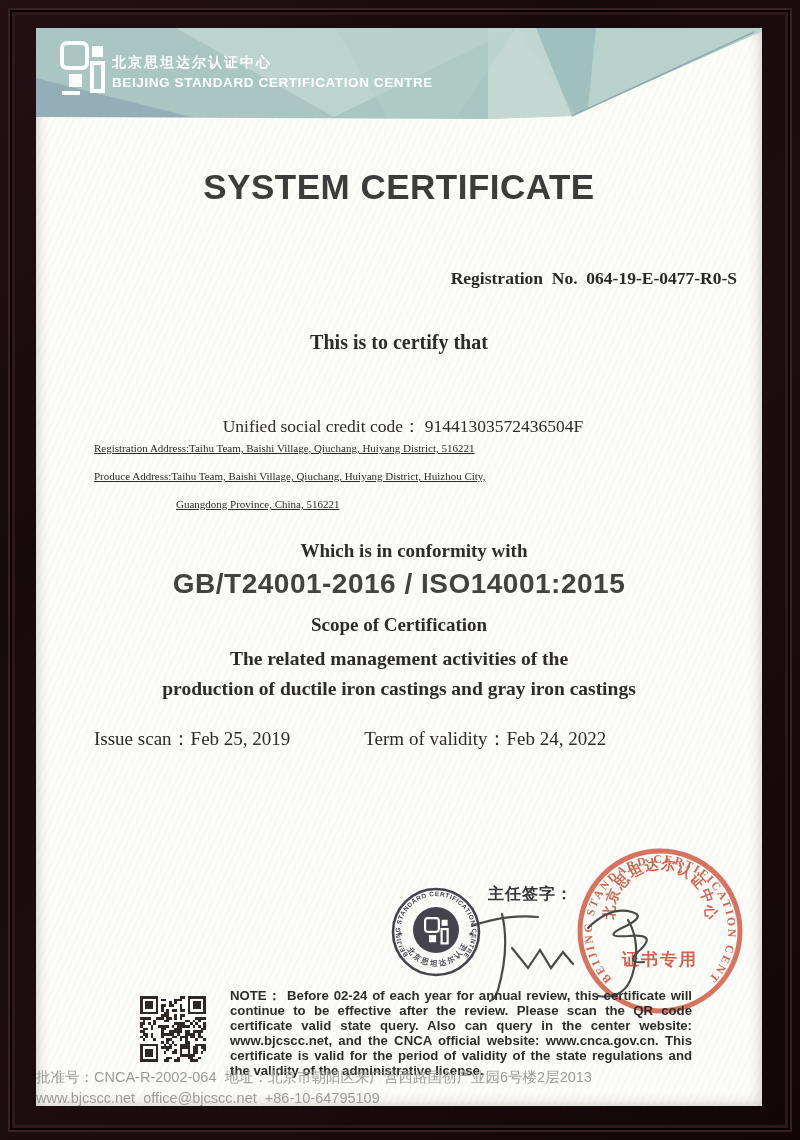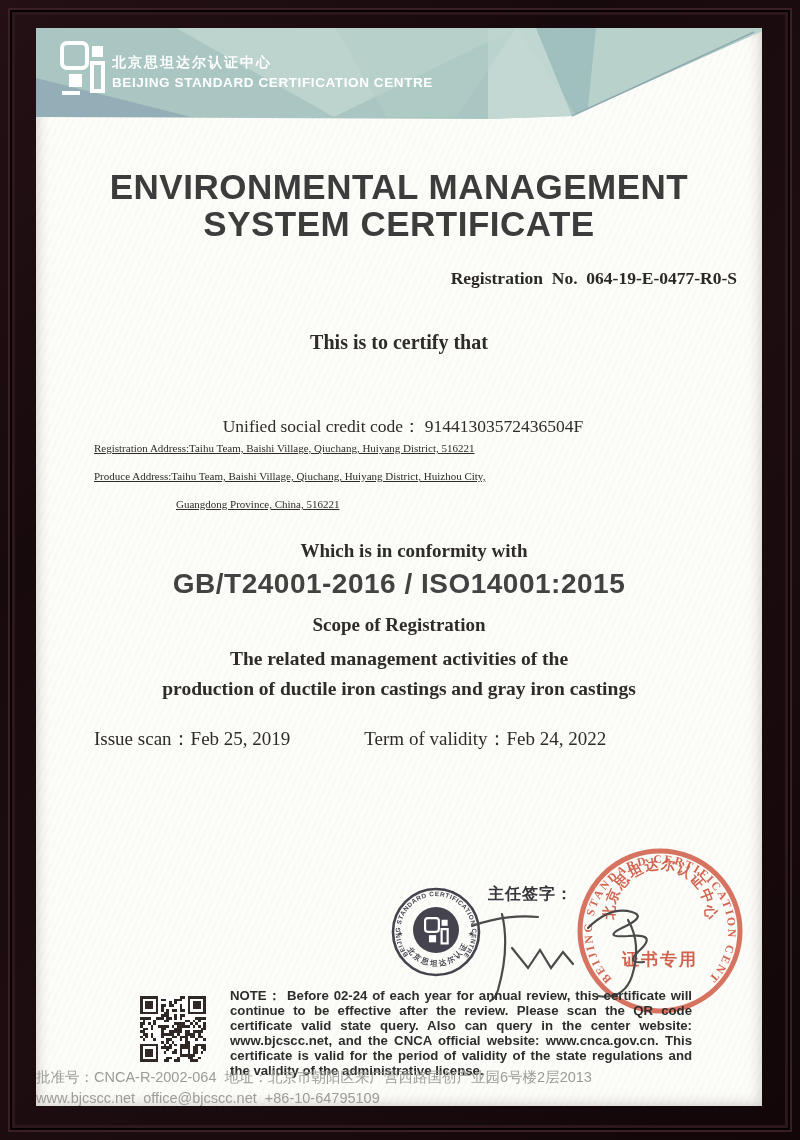--- a/index.html
+++ b/index.html
@@ -95,36 +95,35 @@
     <rect x="32" y="22" width="11" height="28" fill="none" stroke="#fff" stroke-width="4"></rect>
     <rect x="9" y="33" width="13" height="13" fill="#fff"></rect>
     <rect x="2" y="50" width="18" height="4" fill="#fff"></rect>
   </svg>
   <div class="hdr-text">
     <div class="hdr-cn">北京思坦达尔认证中心</div>
     <div class="hdr-en">BEIJING STANDARD CERTIFICATION CENTRE</div>
   </div>
 
   <div class="t title">
-    <div>ENVIRONMENTAL MANAGEMENT</div>
     <div>SYSTEM CERTIFICATE</div>
   </div>
 
   <div class="t reg pre"><span>Registration  No.</span><span>  </span><span>064-19-E-0477-R0-S</span></div>
 
   <div class="t certify">This is to certify that</div>
   <div class="t credit pre"><span>Unified social credit code：</span><span> </span><span>91441303572436504F</span></div>
 
   <div class="t addr" style="top:410px">Registration Address:Taihu Team, Baishi Village, Qiuchang, Huiyang District, 516221</div>
   <div class="t addr" style="top:438px">Produce Address:Taihu Team, Baishi Village, Qiuchang, Huiyang District, Huizhou City,</div>
   <div class="t addr" style="top:466px;left:140px">Guangdong Province, China, 516221</div>
 
   <div class="t conf">Which is in conformity with</div>
   <div class="t standard">GB/T24001-2016 / ISO14001:2015</div>
-  <div class="t scopeh">Scope of Registration</div>
+  <div class="t scopeh">Scope of Certification</div>
   <div class="t scope1">The related management activities of the</div>
   <div class="t scope2">production of ductile iron castings and gray iron castings</div>
 
   <div class="t dates">
     <span>Issue scan：</span><span>Feb 25, 2019</span><span class="gap"></span><span>Term of validity：</span><span>Feb 24, 2022</span>
   </div>
 
   <svg class="darkseal" width="92" height="92" viewBox="0 0 92 92" aria-hidden="true">
     <circle cx="46" cy="46" r="43" fill="none" stroke="#45434e" stroke-width="2.6"></circle>
     <defs>

